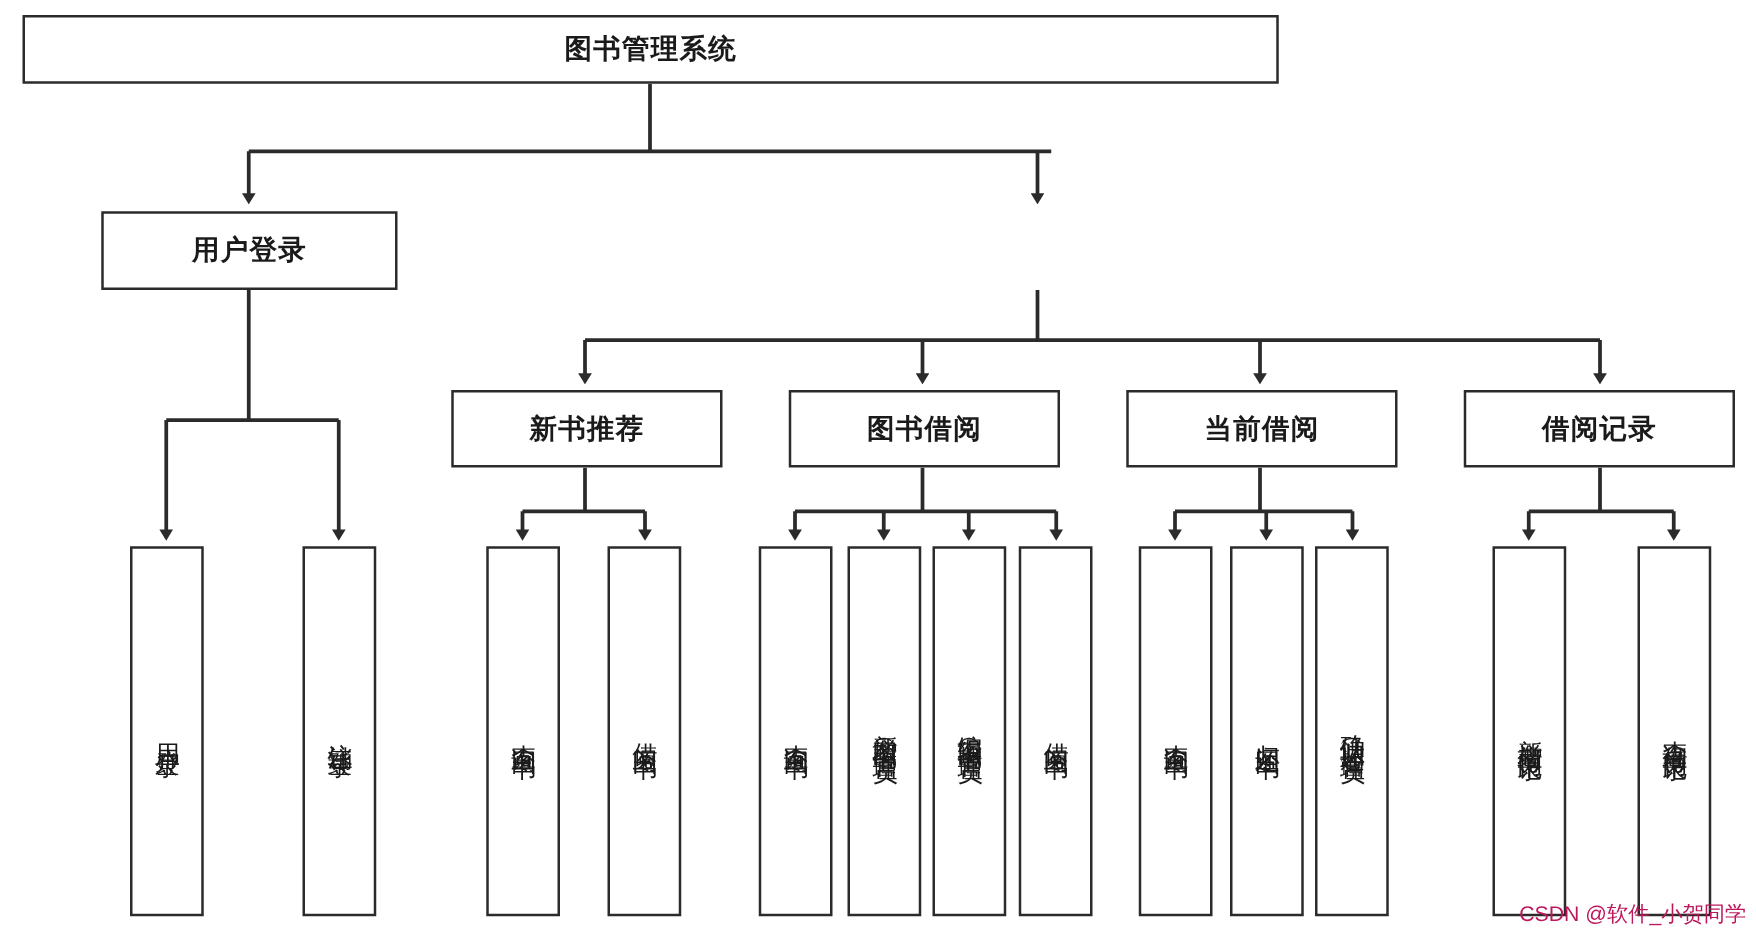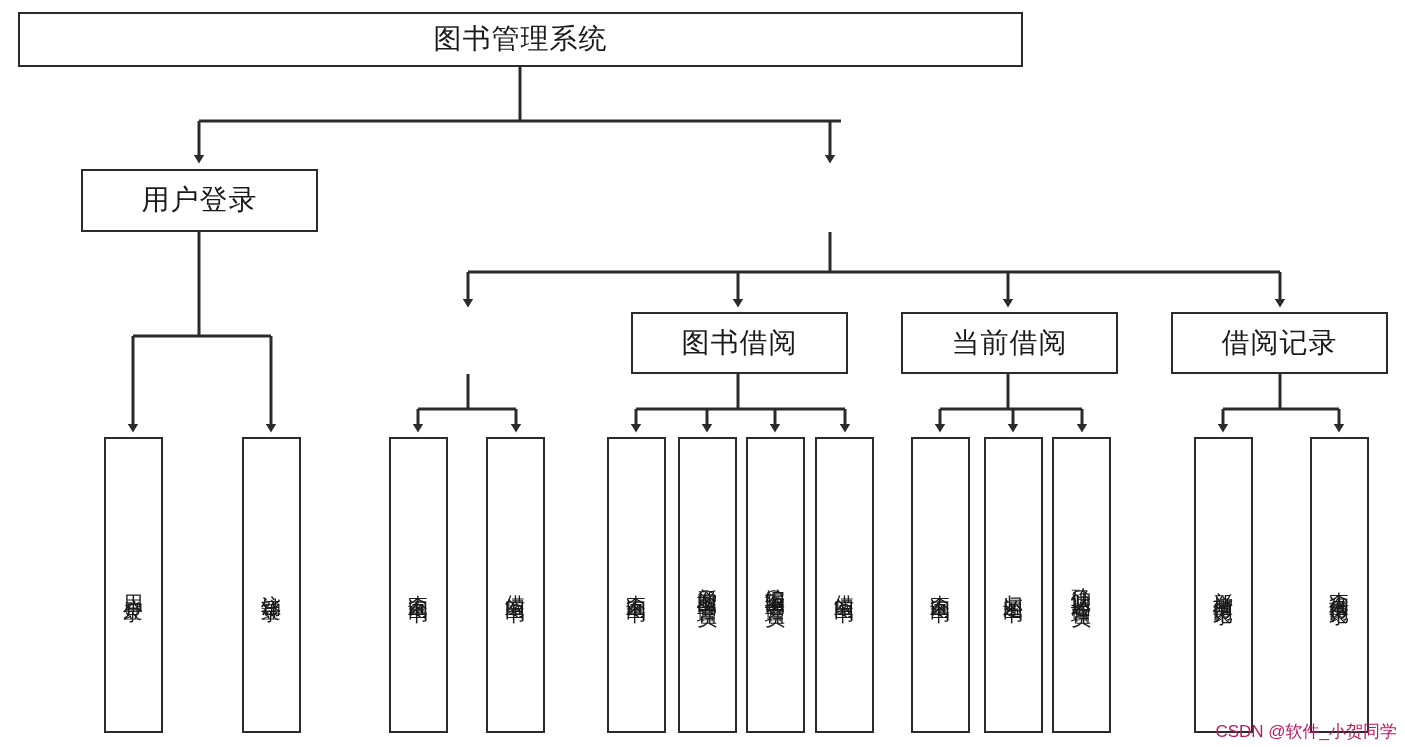--- a/index.html
+++ b/index.html
@@ -30,24 +30,25 @@
     position: absolute;
     box-sizing: border-box;
     border: 2px solid #2b2b2b;
     background: #ffffff;
     display: flex;
     align-items: center;
     justify-content: center;
     color: #1a1a1a;
   }
   .node-label {
-    font-size: 28px;
+    font-size: 22px;
     letter-spacing: 1px;
     white-space: nowrap;
     line-height: 1.1;
+    font-weight: bold;
   }
   .leaf-box {
     position: absolute;
     box-sizing: border-box;
     border: 2px solid #2b2b2b;
     background: #ffffff;
     display: flex;
     align-items: center;
     justify-content: center;
     overflow: hidden;
@@ -140,20 +141,23 @@
   </svg>
 
   <div class="node-box" id="node-root" style="left: 18px; top: 12px; width: 1005px; height: 55px;">
     <span class="node-label">图书管理系统</span>
   </div>
 
   <div class="node-box" id="node-l2-0" style="left: 81px; top: 169px; width: 237px; height: 63px;">
     <span class="node-label">用户登录</span>
   </div>
 
+  <div class="node-box" id="node-l3-0" style="left: 361px; top: 312px; width: 217px; height: 62px;">
+    <span class="node-label">新书推荐</span>
+  </div>
   <div class="node-box" id="node-l3-1" style="left: 631px; top: 312px; width: 217px; height: 62px;">
     <span class="node-label">图书借阅</span>
   </div>
   <div class="node-box" id="node-l3-2" style="left: 901px; top: 312px; width: 217px; height: 62px;">
     <span class="node-label">当前借阅</span>
   </div>
   <div class="node-box" id="node-l3-3" style="left: 1171px; top: 312px; width: 217px; height: 62px;">
     <span class="node-label">借阅记录</span>
   </div>
 

